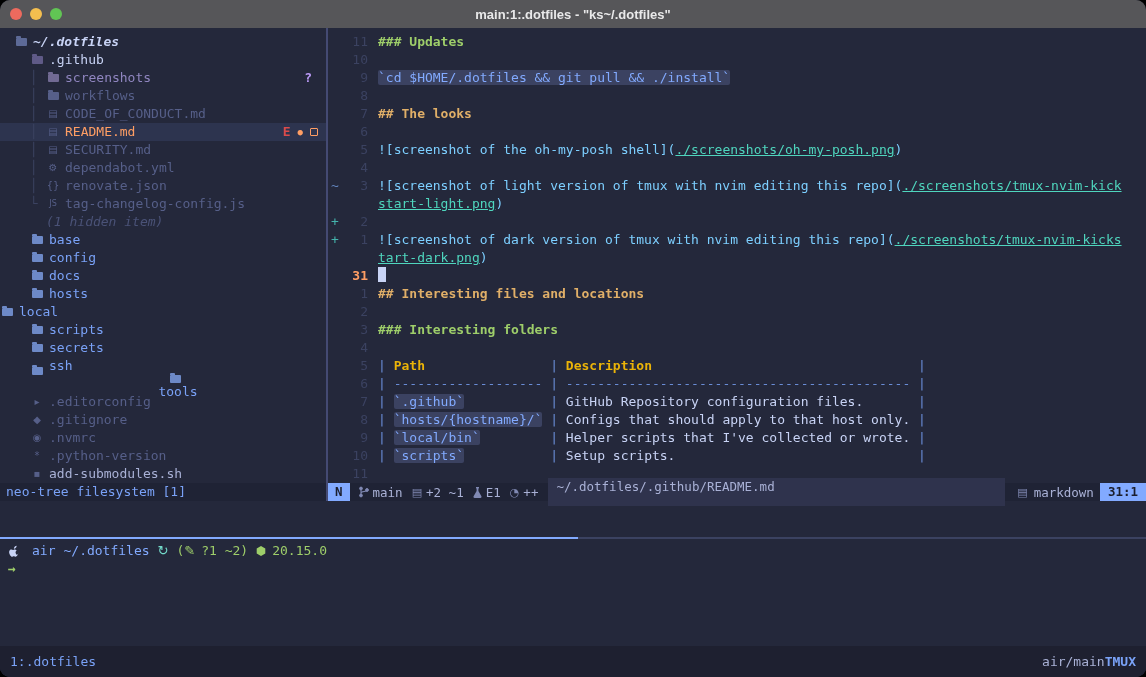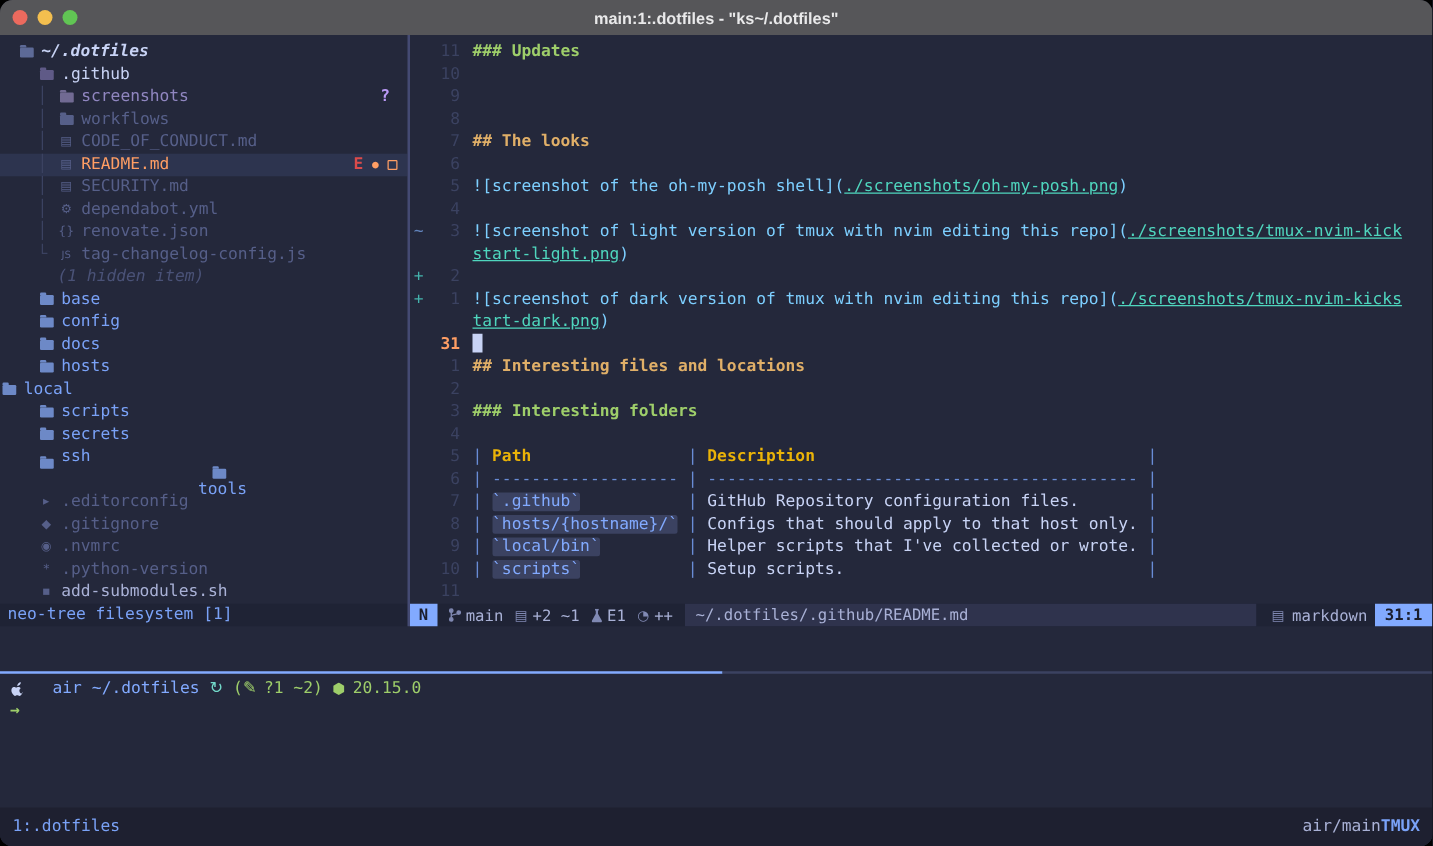--- a/index.html
+++ b/index.html
@@ -65,21 +65,21 @@
   .sg-th { color:#eab308; font-weight:bold; }
   .sg-dash { color:#698cd6; }
   .sg-desc { color:#c8d3f5; }
   .sg-plain { color:#c8d3f5; }
 
   
   .statusline { height:18px; flex:none; background:#1f2335; display:flex; align-items:center; font-size:12.5px; color:#a9b1d6; }
   .mode { background:#82aaff; color:#1b1e2d; font-weight:bold; padding:0 7px; height:18px; line-height:18px; flex:none; }
   .sl-item { margin-left:9px; display:flex; align-items:center; gap:4px; white-space:pre; }
   .sl-ico { font-family:"DejaVu Sans", sans-serif; font-size:11px; color:#8089b3; display:inline-flex; align-items:center; }
-  .filechip { flex:1; background:#2f334d; color:#a9b1d6; margin-left:10px; margin-right:12px; height:18px; line-height:18px; padding-left:8px; white-space:pre; overflow:hidden; }
+  .filechip { flex:1; background:#2f334d; color:#a9b1d6; margin-left:10px; margin-right:12px; height:28px; line-height:18px; padding-left:8px; white-space:pre; overflow:hidden; }
   .sl-right { display:flex; align-items:center; gap:6px; white-space:pre; }
   .pos { background:#82aaff; color:#1b1e2d; font-weight:bold; padding:0 8px; height:18px; line-height:18px; margin-left:6px; }
 
   
   .cmdline { height:36px; flex:none; }
   .pane-border { height:2px; flex:none; display:flex; }
   .pb-active { width:578px; background:#82aaff; }
   .pb-inactive { flex:1; background:#3b4261; }
   .shell { flex:1; padding:3px 0 0 8px; font-size:13px; }
   .pline { height:18px; line-height:18px; display:flex; align-items:center; white-space:pre; }
@@ -138,21 +138,21 @@
             <div class="titem" style="padding-left: 30px;"><span class="icon">*</span><span class="lbl-muted">.python-version</span></div>
             <div class="titem" style="padding-left: 30px;"><span class="icon">▪</span><span class="lbl-script">add-submodules.sh</span></div>
           </div>
         <div class="sidebar-status">neo-tree filesystem [1]</div>
       </div>
       <div class="vsep"></div>
       <div class="editor-col">
         <div class="elines" id="elines">
             <div class="eline"><div class="gutter"><span class="sign"> </span><span class="lnum">11</span></div><span class="etext"><span class="sg-h3">### Updates</span></span></div>
             <div class="eline"><div class="gutter"><span class="sign"> </span><span class="lnum">10</span></div><span class="etext"></span></div>
-            <div class="eline"><div class="gutter"><span class="sign"> </span><span class="lnum">9</span></div></div>
+            <div class="eline"><div class="gutter"><span class="sign"> </span><span class="lnum">9</span></div><span class="etext"><span class="sg-code">`cd $HOME/.dotfiles &amp;&amp; git pull &amp;&amp; ./install`</span></span></div>
             <div class="eline"><div class="gutter"><span class="sign"> </span><span class="lnum">8</span></div><span class="etext"></span></div>
             <div class="eline"><div class="gutter"><span class="sign"> </span><span class="lnum">7</span></div><span class="etext"><span class="sg-h2">## The looks</span></span></div>
             <div class="eline"><div class="gutter"><span class="sign"> </span><span class="lnum">6</span></div><span class="etext"></span></div>
             <div class="eline"><div class="gutter"><span class="sign"> </span><span class="lnum">5</span></div><span class="etext"><span class="sg-link">![screenshot of the oh-my-posh shell](</span><span class="sg-url">./screenshots/oh-my-posh.png</span><span class="sg-link">)</span></span></div>
             <div class="eline"><div class="gutter"><span class="sign"> </span><span class="lnum">4</span></div><span class="etext"></span></div>
             <div class="eline"><div class="gutter"><span class="sign chg">~</span><span class="lnum">3</span></div><span class="etext"><span class="sg-link">![screenshot of light version of tmux with nvim editing this repo](</span><span class="sg-url">./screenshots/tmux-nvim-kick</span></span></div>
             <div class="eline"><div class="gutter"><span class="sign"> </span><span class="lnum"></span></div><span class="etext"><span class="sg-url">start-light.png</span><span class="sg-link">)</span></span></div>
             <div class="eline"><div class="gutter"><span class="sign add">+</span><span class="lnum">2</span></div><span class="etext"></span></div>
             <div class="eline"><div class="gutter"><span class="sign add">+</span><span class="lnum">1</span></div><span class="etext"><span class="sg-link">![screenshot of dark version of tmux with nvim editing this repo](</span><span class="sg-url">./screenshots/tmux-nvim-kicks</span></span></div>
             <div class="eline"><div class="gutter"><span class="sign"> </span><span class="lnum"></span></div><span class="etext"><span class="sg-url">tart-dark.png</span><span class="sg-link">)</span></span></div>
@@ -218,21 +218,21 @@
       <span class="pb-inactive"></span>
     </div>
 
     <div class="shell">
       <div class="pline">
         <span class="p-ico">
           <svg width="12" height="14" viewBox="0 0 16 16">
               <path fill="#c8d3f5" d="M11.5 1c.1 1.1-.4 2.1-1 2.8-.7.8-1.7 1.3-2.7 1.2-.1-1 .4-2 1-2.7C9.5 1.5 10.6 1 11.5 1zM13.9 11.2c-.4 1-.9 1.9-1.6 2.8-.6.8-1.3 1.6-2.3 1.6-.9 0-1.2-.6-2.3-.6s-1.5.6-2.3.6c-1 0-1.7-.9-2.3-1.7C1.7 12.1.9 9.4 1.9 7.6c.5-1 1.5-1.6 2.5-1.6.9 0 1.5.6 2.3.6.7 0 1.2-.6 2.3-.6.9 0 1.9.5 2.5 1.4-2.2 1.2-1.8 4.3.4 5.8z"></path>
             </svg>
         </span>
-        <span class="p-blue" style="margin-left:20px;">air</span>
+        <span class="p-blue" style="margin-left:10px;">air</span>
         <span class="p-blue" style="margin-left:8px;">~/.dotfiles</span>
         <span class="p-teal" style="margin-left:8px; font-family:'DejaVu Sans',sans-serif;">↻</span>
         <span class="p-green" style="margin-left:8px;">(</span>
         <span class="p-green" style="font-family:'DejaVu Sans',sans-serif;">✎</span>
         <span class="p-green" style="margin-left:6px;">?1 ~2</span>
         <span class="p-green">)</span>
         <span class="p-ico" style="margin-left:8px;">
           <svg width="10" height="11" viewBox="0 0 10 11">
               <path fill="#9ece6a" d="M5 0l4.3 2.5v5L5 10 .7 7.5v-5z"></path>
             </svg>

